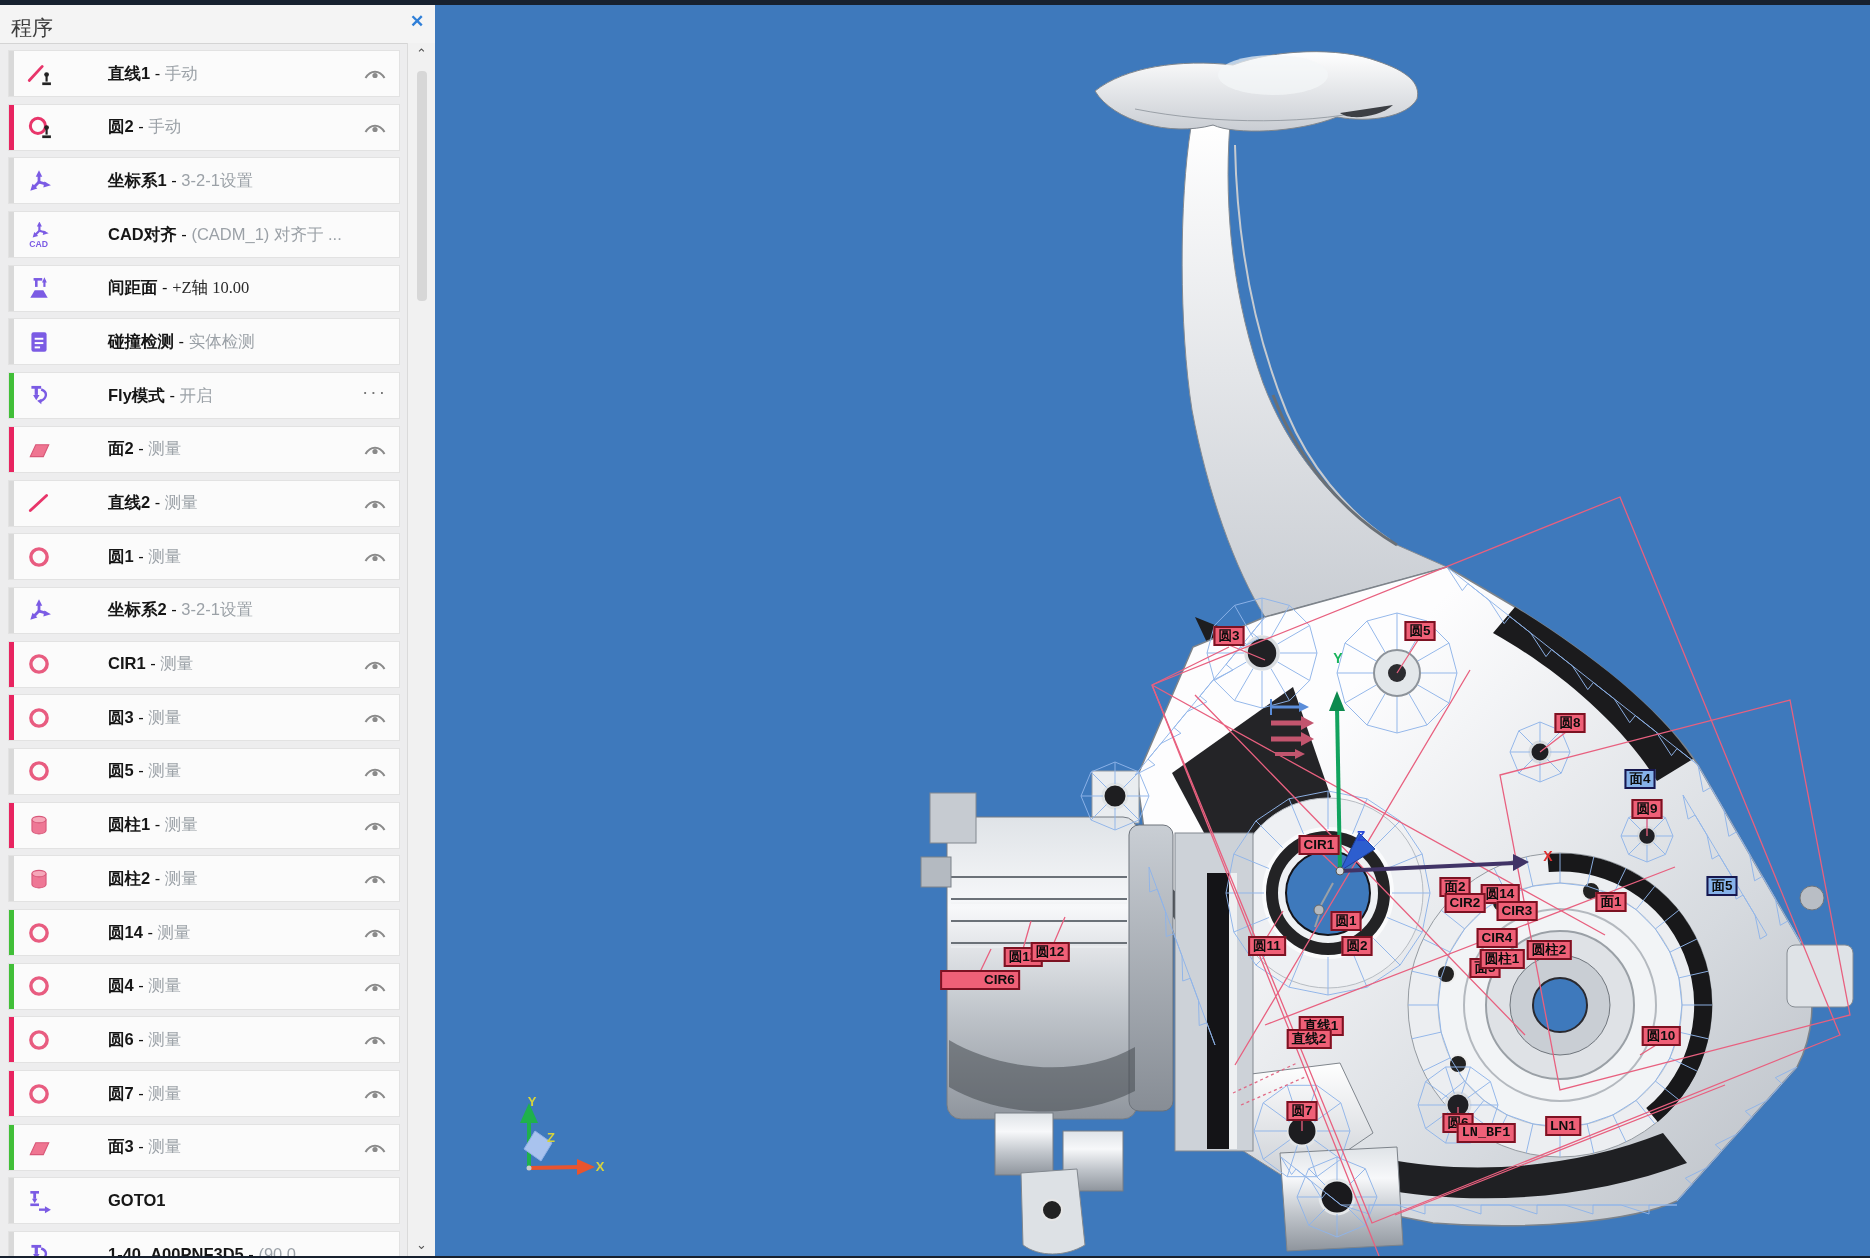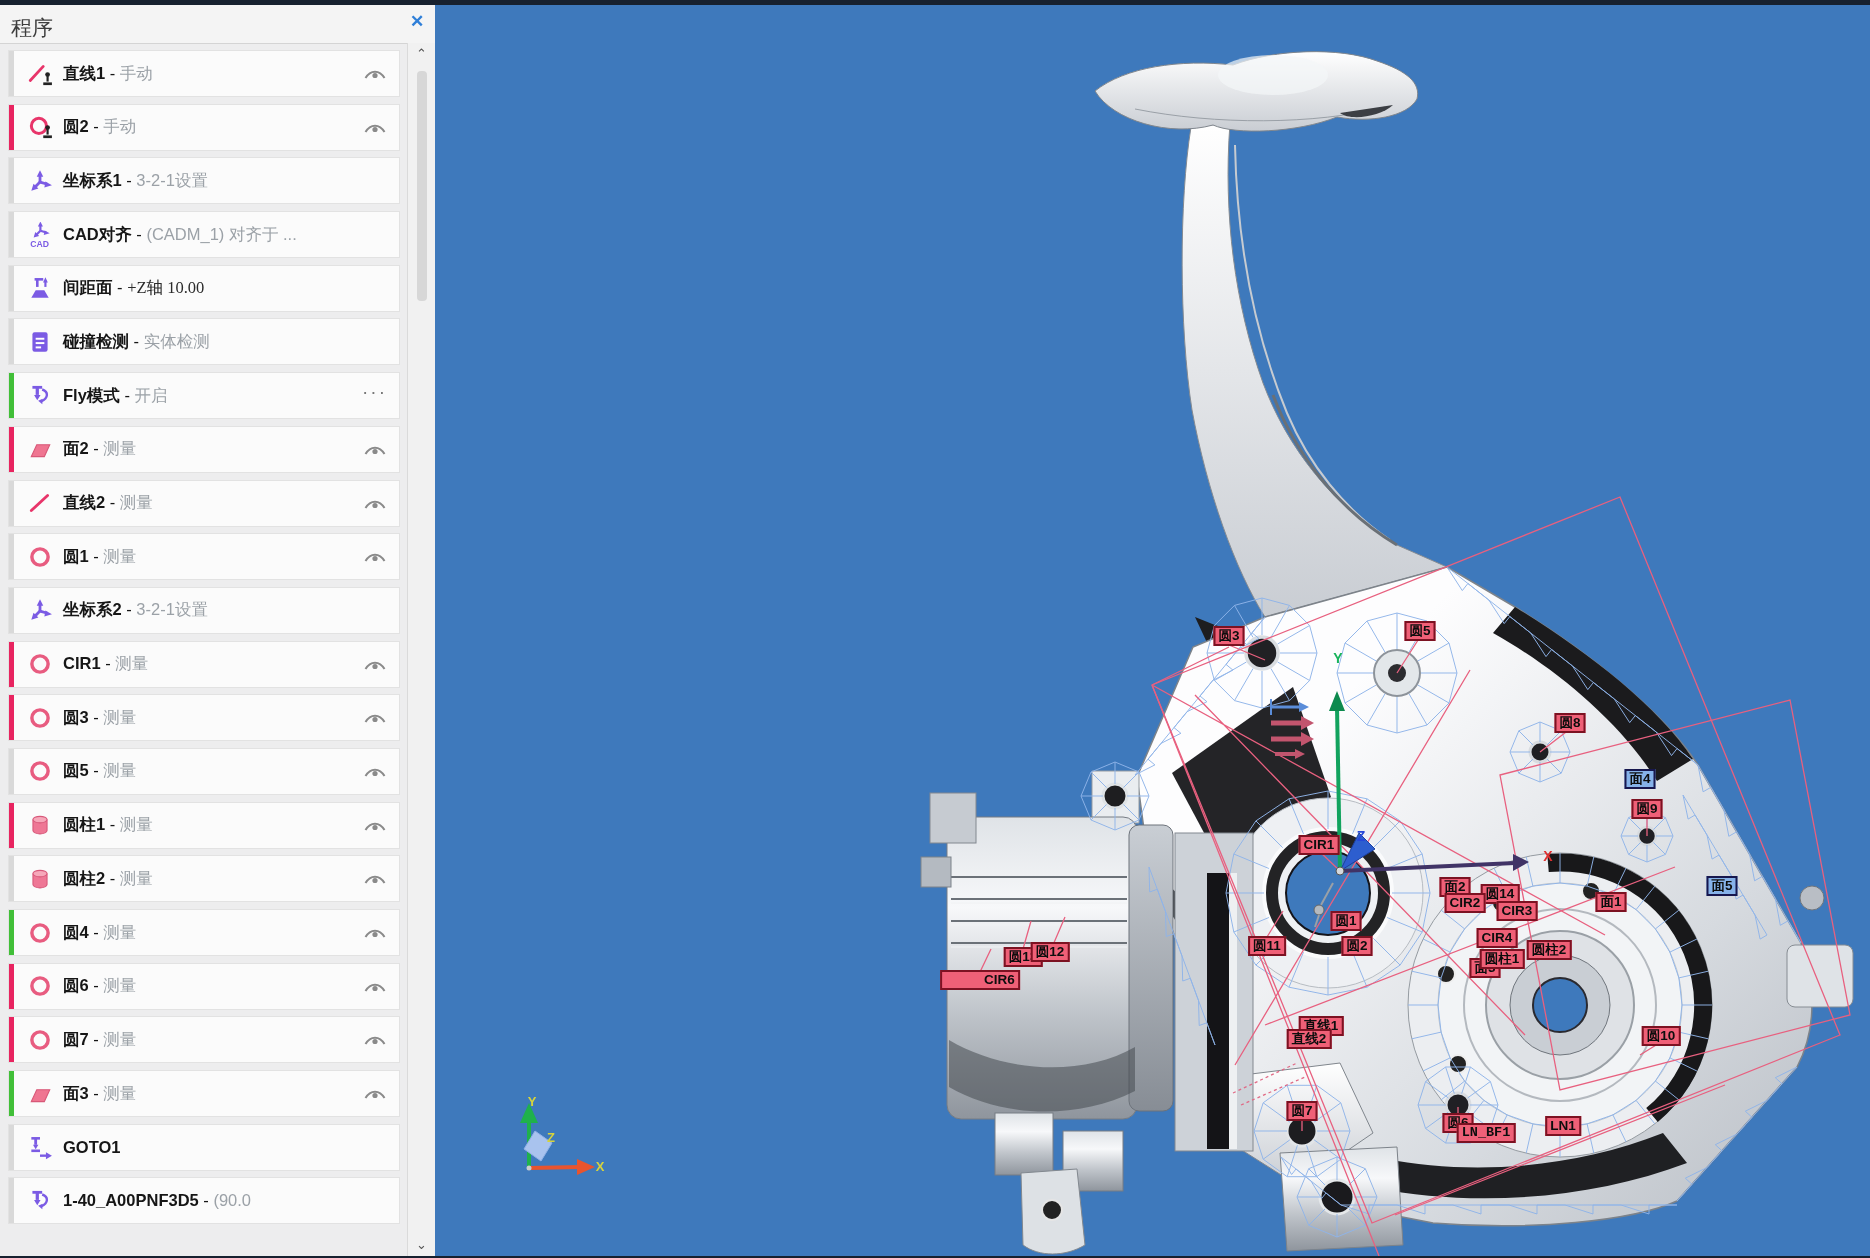--- a/index.html
+++ b/index.html
@@ -11,24 +11,24 @@
 
   
   .sidebar{position:absolute;left:0;top:5px;width:435px;height:1251px;background:#ededee;overflow:hidden;}
   .sb-header{position:absolute;left:0;top:0;width:100%;height:38px;background:#f4f4f4;}
   .sb-title{position:absolute;left:11px;top:9px;font-size:21px;color:#3d3d3d;}
   .sb-close{position:absolute;right:7px;top:6px;width:22px;height:22px;border:none;background:none;
             color:#2f7fd8;font-size:17px;font-weight:bold;cursor:pointer;line-height:22px;padding:0;}
   .sb-divider{position:absolute;left:0;top:38px;width:100%;height:1px;background:#d4d4d4;}
   .rows{position:absolute;left:8px;top:45px;width:392px;bottom:0;overflow:hidden;}
   .row{position:relative;height:47px;margin-bottom:6.7px;background:#fbfbfb;border:1px solid #e2e2e2;
-       display:flex;align-items:center;cursor:pointer;}
+       display:flex;align-items:center;cursor:pointer;gap:38px;}
   .accent{position:absolute;left:0;top:0;width:5px;height:100%;}
   .accent.gray{background:#d9d9d9;} .accent.pink{background:#e82460;} .accent.green{background:#41bf38;}
-  .ric{margin-left:10px;width:34px;height:34px;flex:0 0 34px;display:flex;align-items:center;justify-content:flex-end;}
+  .ric{margin-left:17px;width:34px;height:34px;flex:0 0 34px;display:flex;align-items:center;justify-content:flex-start;}
   .rtx{margin-left:10px;font-size:16.5px;color:#161616;white-space:nowrap;}
   .rtx b{font-weight:600;}
   .sfx{color:#9ba1a7;font-weight:400;}
   .sfx.dark{color:#2a2a2a;font-family:Liberation Serif, serif;}
   .trail{position:absolute;right:12px;top:0;height:100%;display:flex;align-items:center;color:#8a8a8a;}
   .dots{font-size:19px;letter-spacing:2px;color:#777;line-height:10px;padding-bottom:8px;}
 
   .scrollcol{position:absolute;right:0;top:38px;width:28px;bottom:0;background:#f1f1f1;border-left:1px solid #dadada;}
   .chev{position:absolute;left:0;width:100%;text-align:center;color:#555;font-size:13px;cursor:pointer;}
   .chev.up{top:3px;} .chev.down{bottom:4px;}
@@ -301,20 +301,35 @@
         </div>
         <div class="row">
           <span class="accent gray"></span>
           <span class="ric">
             <svg width="26" height="26" viewBox="0 0 24 24">
               <path d="M5.5 7 V17 A6.5 3.2 0 0 0 18.5 17 V7" fill="#ee7795" stroke="#d8587a"></path>
               <ellipse cx="12" cy="7" rx="6.5" ry="3" fill="#f6a8ba" stroke="#d8587a"></ellipse>
             </svg>
           </span>
           <span class="rtx"><b>圆柱2</b> - <span class="sfx">测量</span></span>
+          <span class="trail">
+            <svg width="24" height="15" viewBox="0 0 24 15">
+              <path d="M2.5 12 C7.5 3.5 16.5 3.5 21.5 12" stroke="#8a8a8a" stroke-width="2" fill="none"></path>
+              <circle cx="12" cy="9.5" r="2.6" fill="#8a8a8a"></circle>
+            </svg>
+          </span>
+        </div>
+        <div class="row">
+          <span class="accent green"></span>
+          <span class="ric">
+            <svg width="26" height="26" viewBox="0 0 24 24">
+              <circle cx="12" cy="12" r="7.5" stroke="#e85c80" stroke-width="3.2" fill="none"></circle>
+            </svg>
+          </span>
+          <span class="rtx"><b>圆14</b> - <span class="sfx">测量</span></span>
           <span class="trail">
             <svg width="24" height="15" viewBox="0 0 24 15">
               <path d="M2.5 12 C7.5 3.5 16.5 3.5 21.5 12" stroke="#8a8a8a" stroke-width="2" fill="none"></path>
               <circle cx="12" cy="9.5" r="2.6" fill="#8a8a8a"></circle>
             </svg>
           </span>
         </div>
         <div class="row">
           <span class="accent green"></span>
           <span class="ric">

